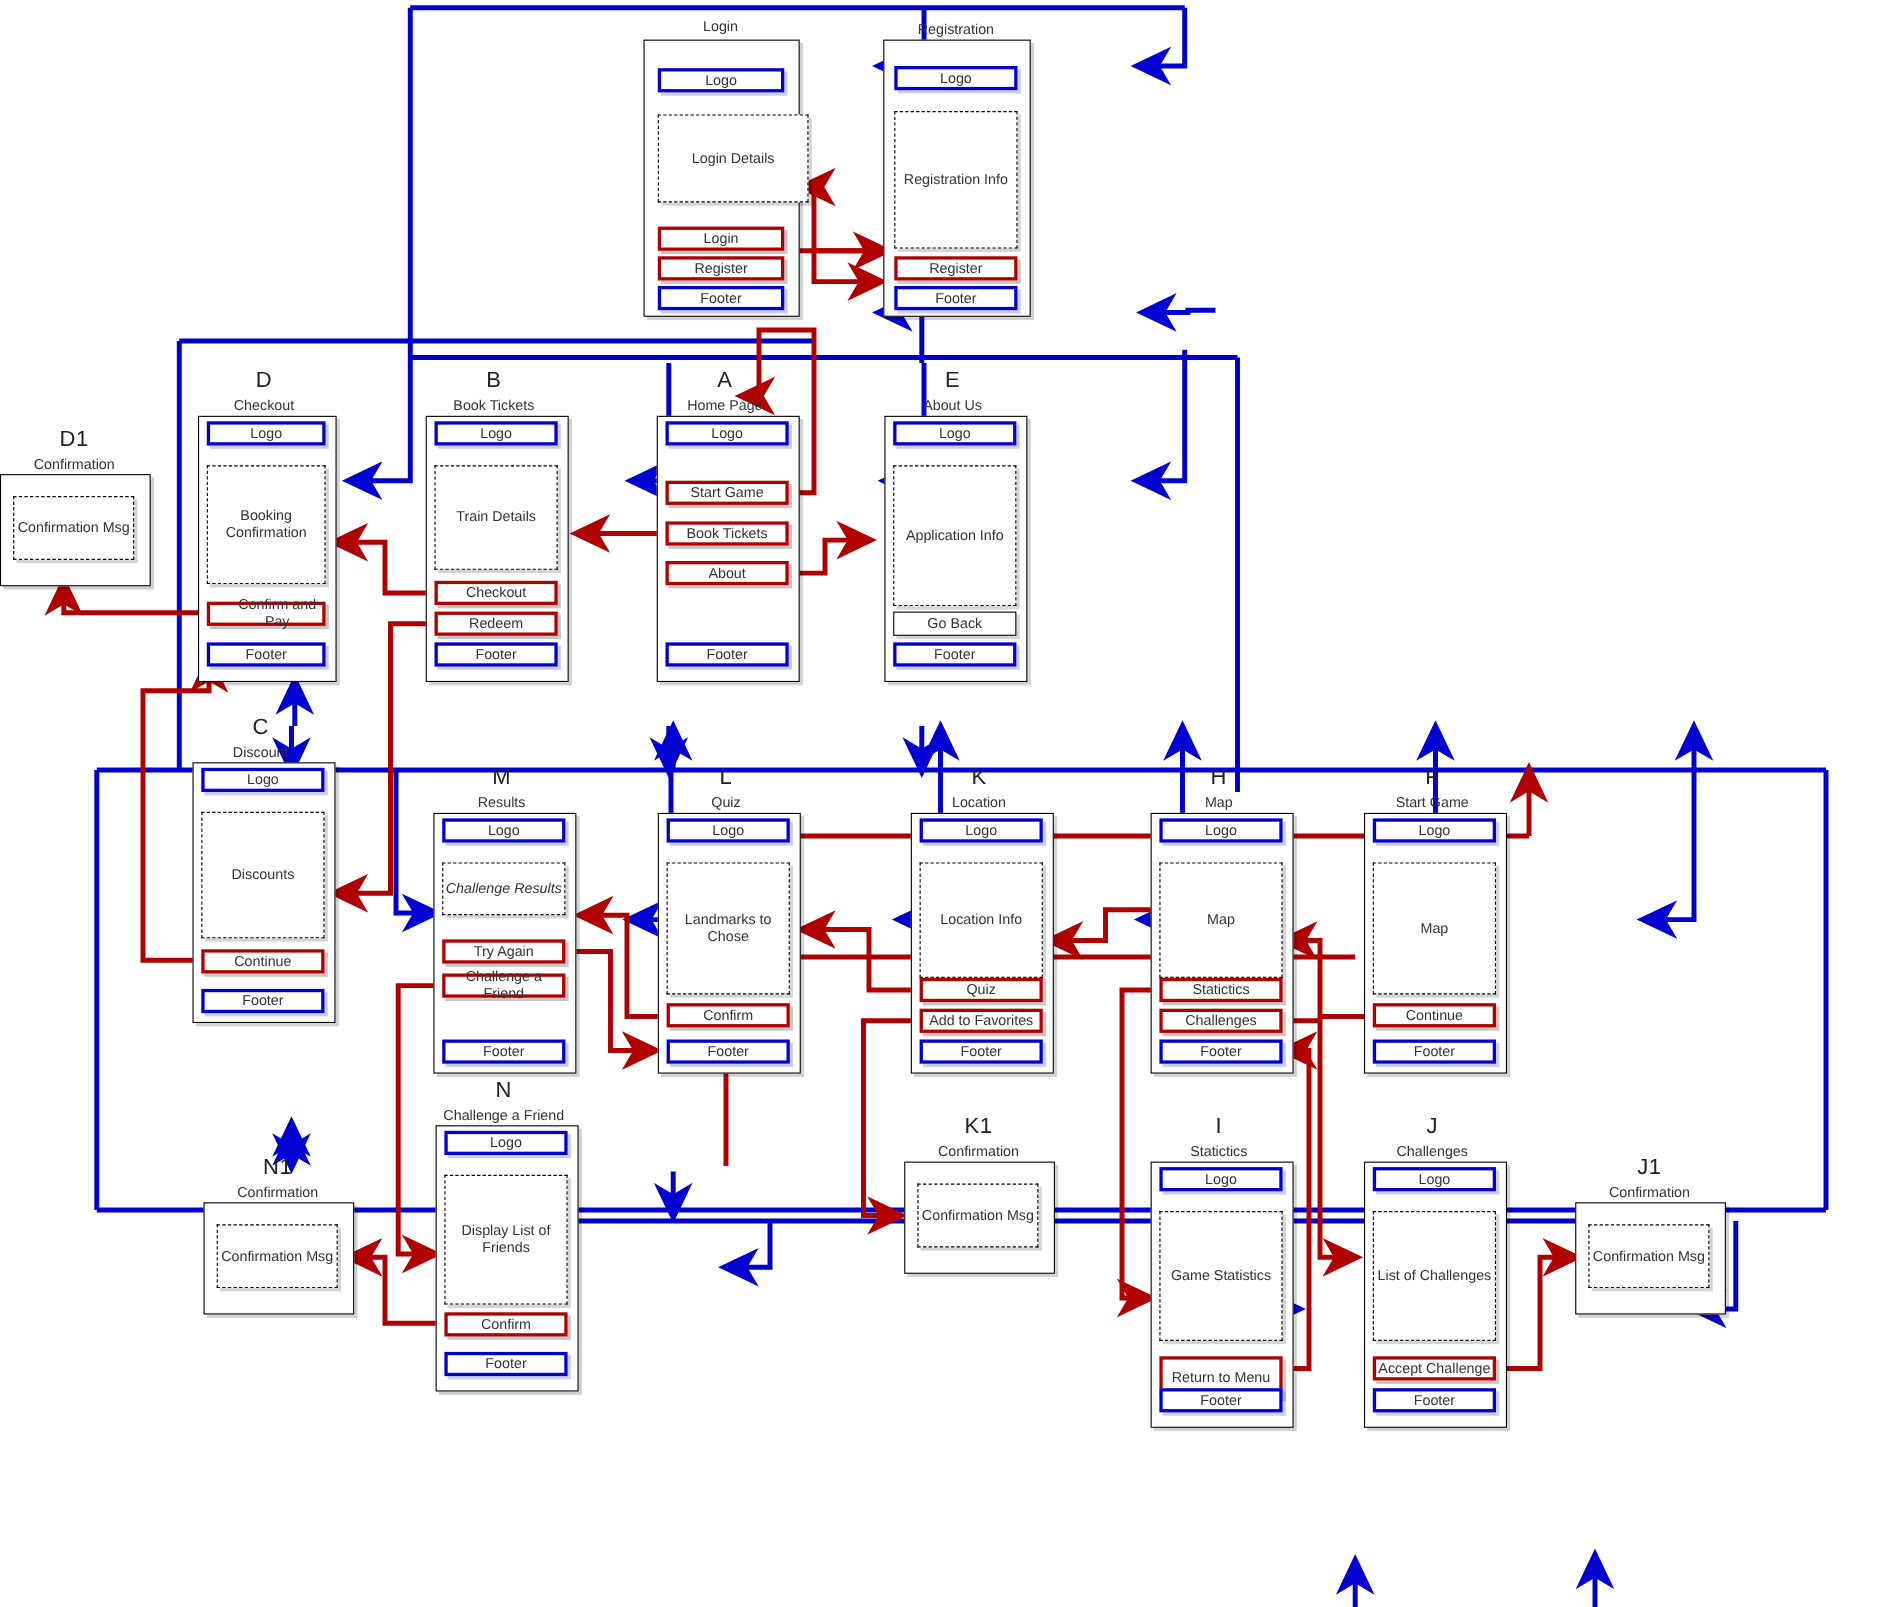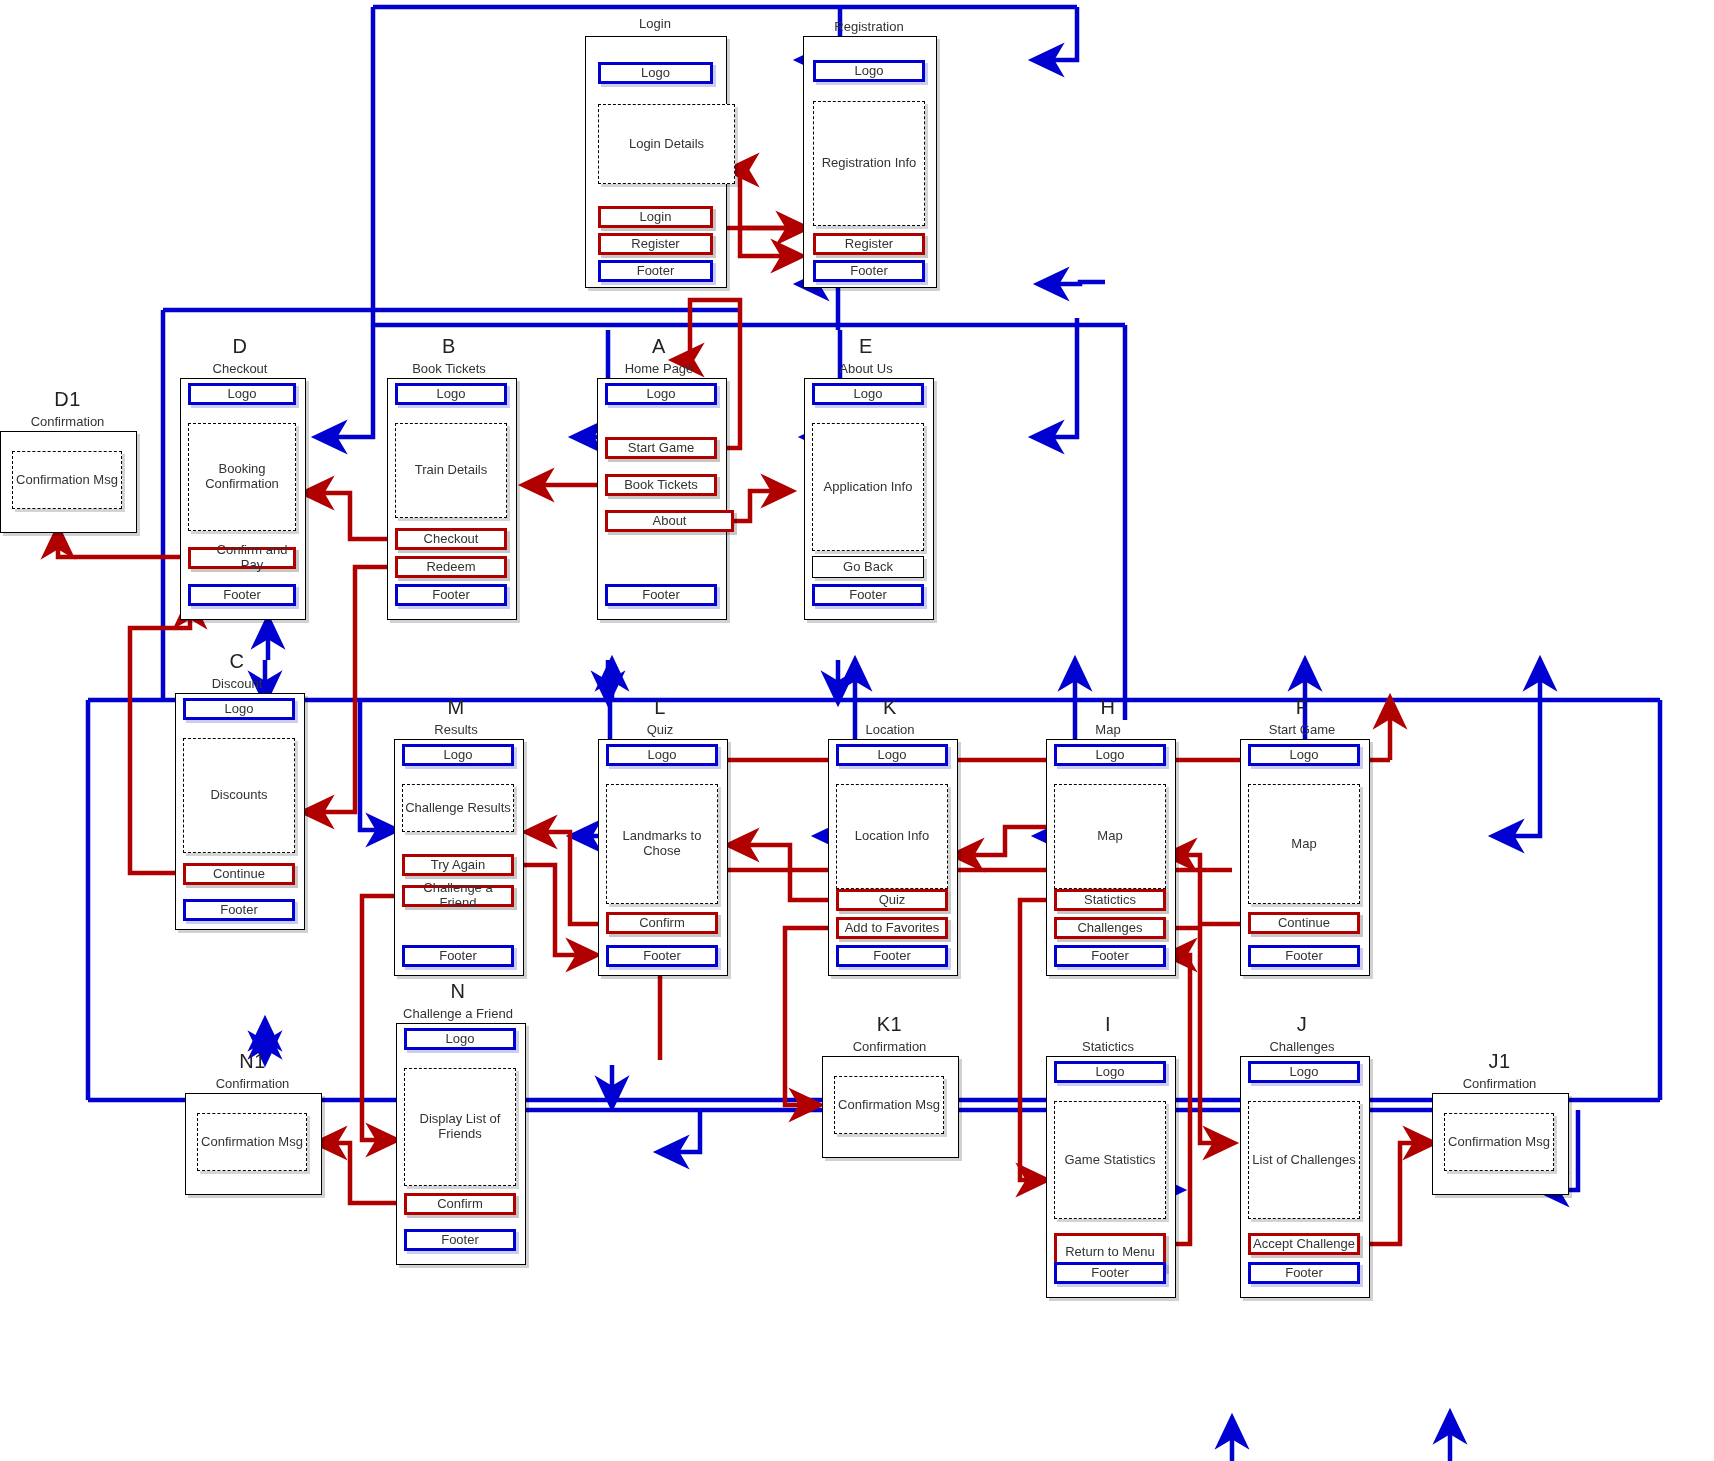--- a/index.html
+++ b/index.html
@@ -212,21 +212,21 @@
     <div class="el chrome" style="left:8px;top:249px;width:112px;height:22px;">Footer</div>
   </div>
 
   <div class="screen" style="left:597px;top:335px;width:124px;">
     <div class="sc-id" style="top:0;">A</div>
     <div class="sc-sub" style="top:26px;">Home Page</div>
     <div class="sc-box" style="left:0;top:43px;width:128px;height:240px;"></div>
     <div class="el chrome" style="left:8px;top:48px;width:112px;height:22px;">Logo</div>
     <div class="el link" style="left:8px;top:102px;width:112px;height:22px;">Start Game</div>
     <div class="el link" style="left:8px;top:139px;width:112px;height:22px;">Book Tickets</div>
-    <div class="el link" style="left:8px;top:175px;width:129px;height:22px;">About</div>
+    <div class="el link" style="left:8px;top:175px;width:112px;height:22px;">About</div>
     <div class="el chrome" style="left:8px;top:249px;width:112px;height:22px;">Footer</div>
   </div>
 
   <div class="screen" style="left:804px;top:335px;width:124px;">
     <div class="sc-id" style="top:0;">E</div>
     <div class="sc-sub" style="top:26px;">About Us</div>
     <div class="sc-box" style="left:0;top:43px;width:128px;height:240px;"></div>
     <div class="el chrome" style="left:8px;top:48px;width:112px;height:22px;">Logo</div>
     <div class="el content" style="left:8px;top:88px;width:112px;height:128px;">Application Info</div>
     <div class="el plain" style="left:8px;top:221px;width:112px;height:22px;">Go Back</div>
@@ -241,21 +241,21 @@
     <div class="el content" style="left:8px;top:88px;width:112px;height:115px;">Discounts</div>
     <div class="el link" style="left:8px;top:213px;width:112px;height:22px;">Continue</div>
     <div class="el chrome" style="left:8px;top:249px;width:112px;height:22px;">Footer</div>
   </div>
 
   <div class="screen" style="left:394px;top:696px;width:124px;">
     <div class="sc-id" style="top:0;">M</div>
     <div class="sc-sub" style="top:26px;">Results</div>
     <div class="sc-box" style="left:0;top:43px;width:128px;height:235px;"></div>
     <div class="el chrome" style="left:8px;top:48px;width:112px;height:22px;">Logo</div>
-    <div class="el content" style="left:8px;top:88px;width:112px;height:48px;">Challenge Results</div>
+    <div class="el content" style="left:8px;top:88px;width:112px;height:48px;font-style:italic;">Challenge Results</div>
     <div class="el link" style="left:8px;top:158px;width:112px;height:22px;">Try Again</div>
     <div class="el link" style="left:8px;top:189px;width:112px;height:22px;">Challenge a Friend</div>
     <div class="el chrome" style="left:8px;top:249px;width:112px;height:22px;">Footer</div>
   </div>
 
   <div class="screen" style="left:598px;top:696px;width:124px;">
     <div class="sc-id" style="top:0;">L</div>
     <div class="sc-sub" style="top:26px;">Quiz</div>
     <div class="sc-box" style="left:0;top:43px;width:128px;height:235px;"></div>
     <div class="el chrome" style="left:8px;top:48px;width:112px;height:22px;">Logo</div>

